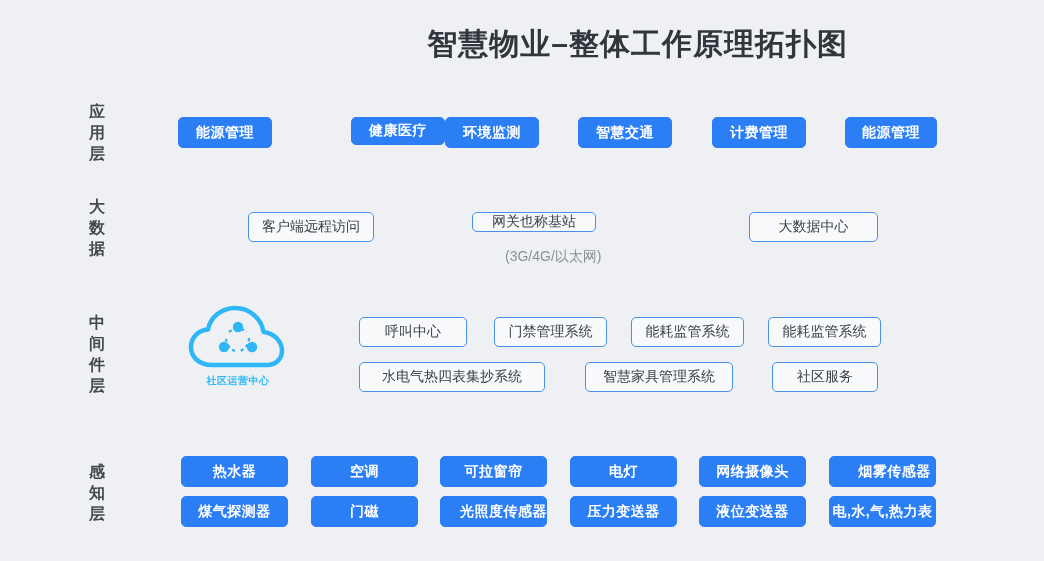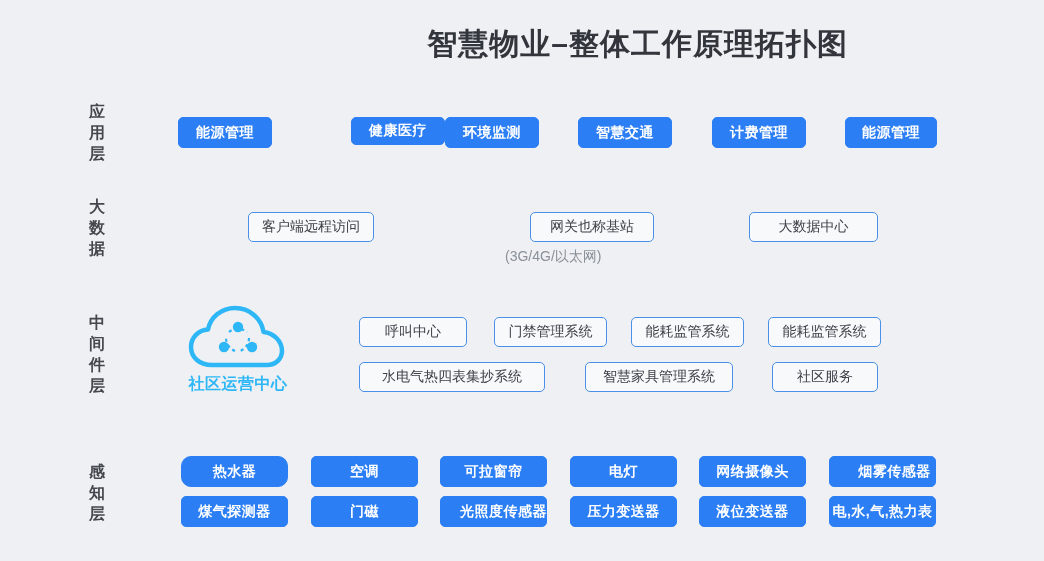--- a/index.html
+++ b/index.html
@@ -88,21 +88,21 @@
     top: 300px;
     width: 112px;
     text-align: center;
   }
   .cloud-block svg {
     display: block;
     margin: 0 auto;
   }
   .cloud-caption {
     margin-top: 2px;
-    font-size: 16px;
+    font-size: 10px;
     font-weight: bold;
     color: #2eb7f7;
     letter-spacing: .5px;
   }
 </style>
 </head>
 <body>
 
 <div id="canvas">
 
@@ -121,21 +121,21 @@
   <div class="node filled" style="left:712px; top:117px; width:94px; height:31px;">计费管理</div>
   <div class="node filled" style="left:845px; top:117px; width:92px; height:31px;">能源管理</div>
 
   <div class="layer-label" style="top:196px;">
     <span>大</span>
     <span>数</span>
     <span>据</span>
   </div>
 
   <div class="node outlined" style="left:248px; top:212px; width:126px; height:30px;">客户端远程访问</div>
-  <div class="node outlined" style="left:530px; top:212px; width:124px; height:30px;">网关也称基站</div>
+  <div class="node outlined" style="left:472px; top:212px; width:124px; height:20px;">网关也称基站</div>
   <div class="sublabel" style="left:505px; top:248px;">(3G/4G/以太网)</div>
   <div class="node outlined" style="left:749px; top:212px; width:129px; height:30px;">大数据中心</div>
 
   <div class="layer-label" style="top:312px;">
     <span>中</span>
     <span>间</span>
     <span>件</span>
     <span>层</span>
   </div>
 
@@ -162,21 +162,21 @@
   <div class="node outlined" style="left:359px; top:362px; width:186px; height:30px;">水电气热四表集抄系统</div>
   <div class="node outlined" style="left:585px; top:362px; width:148px; height:30px;">智慧家具管理系统</div>
   <div class="node outlined" style="left:772px; top:362px; width:106px; height:30px;">社区服务</div>
 
   <div class="layer-label" style="top:461px;">
     <span>感</span>
     <span>知</span>
     <span>层</span>
   </div>
 
-  <div class="node filled" style="left:181px; top:456px; width:107px; height:31px;border-radius:10px;">热水器</div>
+  <div class="node filled" style="left:181px; top:456px; width:107px; height:31px;">热水器</div>
   <div class="node filled" style="left:311px; top:456px; width:107px; height:31px;">空调</div>
   <div class="node filled" style="left:440px; top:456px; width:107px; height:31px;">可拉窗帘</div>
   <div class="node filled" style="left:570px; top:456px; width:107px; height:31px;">电灯</div>
   <div class="node filled" style="left:699px; top:456px; width:107px; height:31px;">网络摄像头</div>
   <div class="node filled" style="left:829px; top:456px; width:107px; height:31px;padding-left:24px;">烟雾传感器</div>
 
   <div class="node filled" style="left:181px; top:496px; width:107px; height:31px;">煤气探测器</div>
   <div class="node filled" style="left:311px; top:496px; width:107px; height:31px;">门磁</div>
   <div class="node filled" style="left:440px; top:496px; width:107px; height:31px;padding-left:20px;">光照度传感器</div>
   <div class="node filled" style="left:570px; top:496px; width:107px; height:31px;">压力变送器</div>

